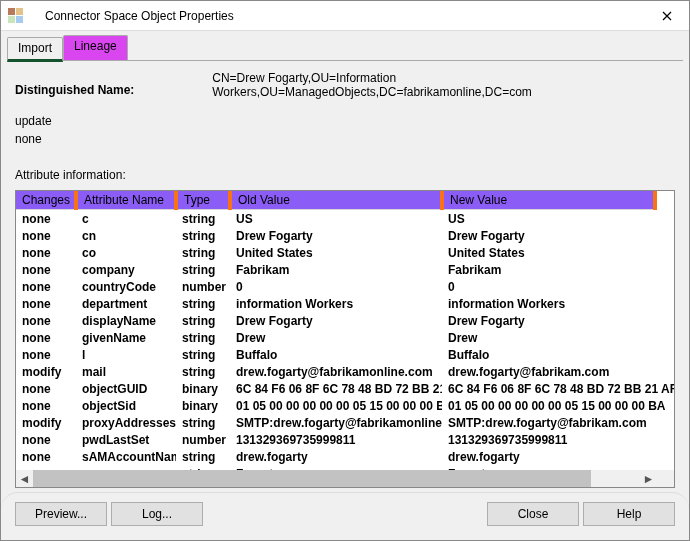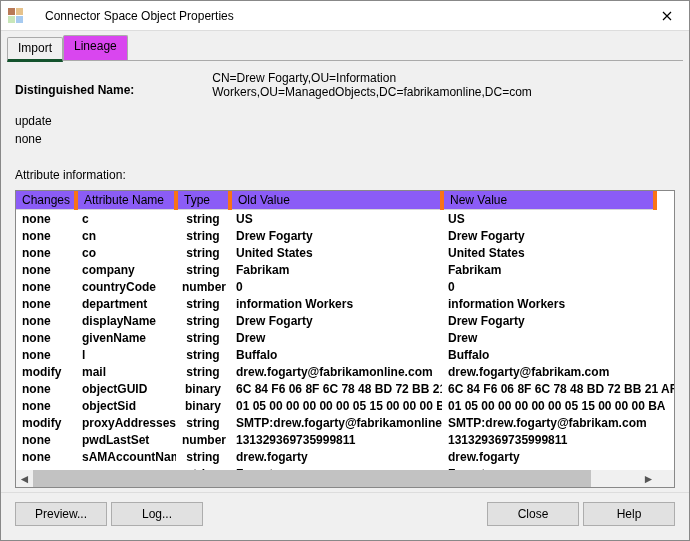--- a/index.html
+++ b/index.html
@@ -150,34 +150,35 @@
   }
   .hscroll .track { flex:1; height:17px; background:#f0f0f0; position:relative; }
   .hscroll .thumb { position:absolute; left:0; top:0; height:17px; width:92%; background:#c2c2c2; }
   .hscroll .corner { width:17px; height:17px; background:#f0f0f0; }
   
   .actions {
     border-top: 1px solid #ddd;
     background:#f0f0f0;
     padding: 9px 14px 14px 14px;
     display: flex;
+    border-radius: 17px;
   }
   .actions .gap { flex:1; }
   button.btn {
     width: 92px; height: 24px;
     background: #e1e1e1;
     border: 1px solid #adadad;
     font-family: inherit; font-size: 12px;
     cursor: default;
     margin-left: 4px;
   }
   button.btn:first-child { margin-left: 0; }
   .col-changes { width: 60px; }
   .col-attr    { width: 100px; }
-  .col-type    { width: 54px; text-align: center; }
+  .col-type    { width: 54px; }
   .col-old     { width: 212px; }
   .col-new     { width: auto; }
 </style>
 </head>
 <body>
 
 <div class="window">
 
   <div class="titlebar">
     <span class="app-icon">

